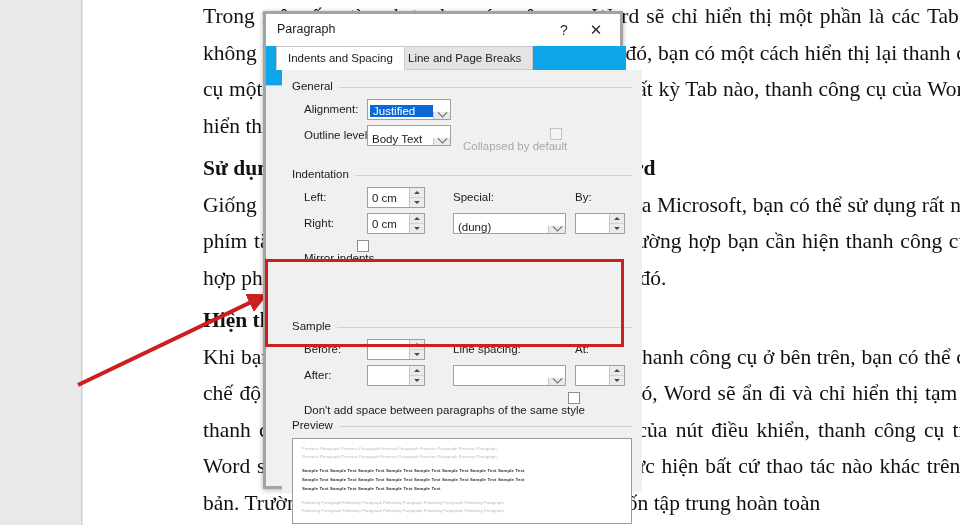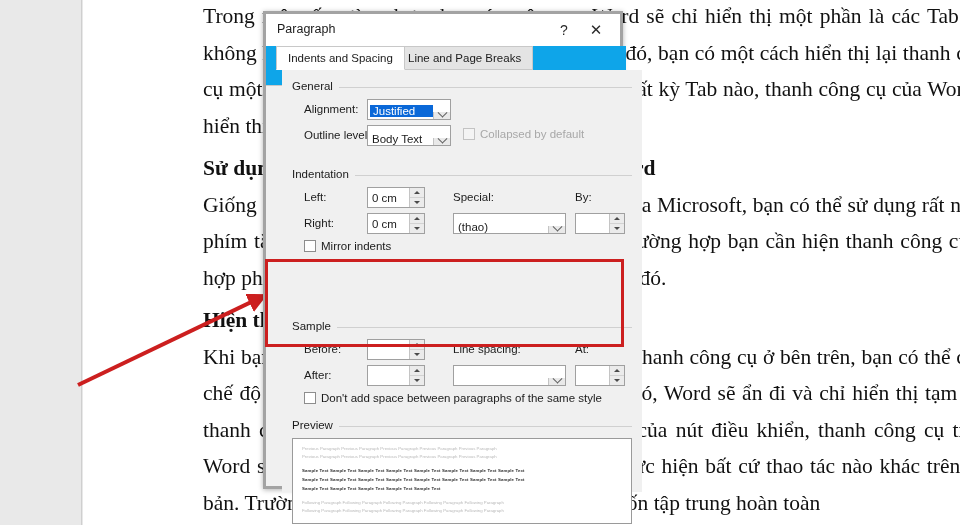--- a/index.html
+++ b/index.html
@@ -205,21 +205,21 @@
     border-bottom: 3.5px solid #4a4a4a;
   }
   .tri-dn {
     width: 0; height: 0;
     border-left: 3px solid transparent;
     border-right: 3px solid transparent;
     border-top: 3.5px solid #4a4a4a;
   }
 
   
-  .cbrow { position: absolute; display: flex; align-items: flex-end; }
+  .cbrow { position: absolute; display: flex; align-items: flex-end; flex-direction: column; }
   .cbbox {
     width: 12px; height: 12px;
     border: 1px solid #8d8d8d;
     background: #ffffff;
     margin-right: 5px;
     flex: none;
   }
   .cbbox.dim { border-color: #c3c3c3; background: #f4f4f4; }
   .cblabel { font-size: 11.5px; color: #1b1b1b; white-space: nowrap; }
   .cblabel.dim { color: #a8a8a8; }
@@ -347,21 +347,21 @@
             <i class="tri-up"></i>
           </div>
         <div>
             <i class="tri-dn"></i>
           </div>
       </div>
     </div>
 
     <div class="lbl" style="left:171px; top:121px;">Special:</div>
     <div class="combo" style="left:171px; top:143px; width:113px;">
-      <div class="val">(thao)</div>
+      <div class="val">(dung)</div>
       <div class="arrowbtn">
           <i class="chev"></i>
         </div>
     </div>
 
     <div class="lbl" style="left:293px; top:121px;">By:</div>
     <div class="spin" style="left:293px; top:143px; width:50px;">
       <div class="val"></div>
       <div class="btns">
         <div>

